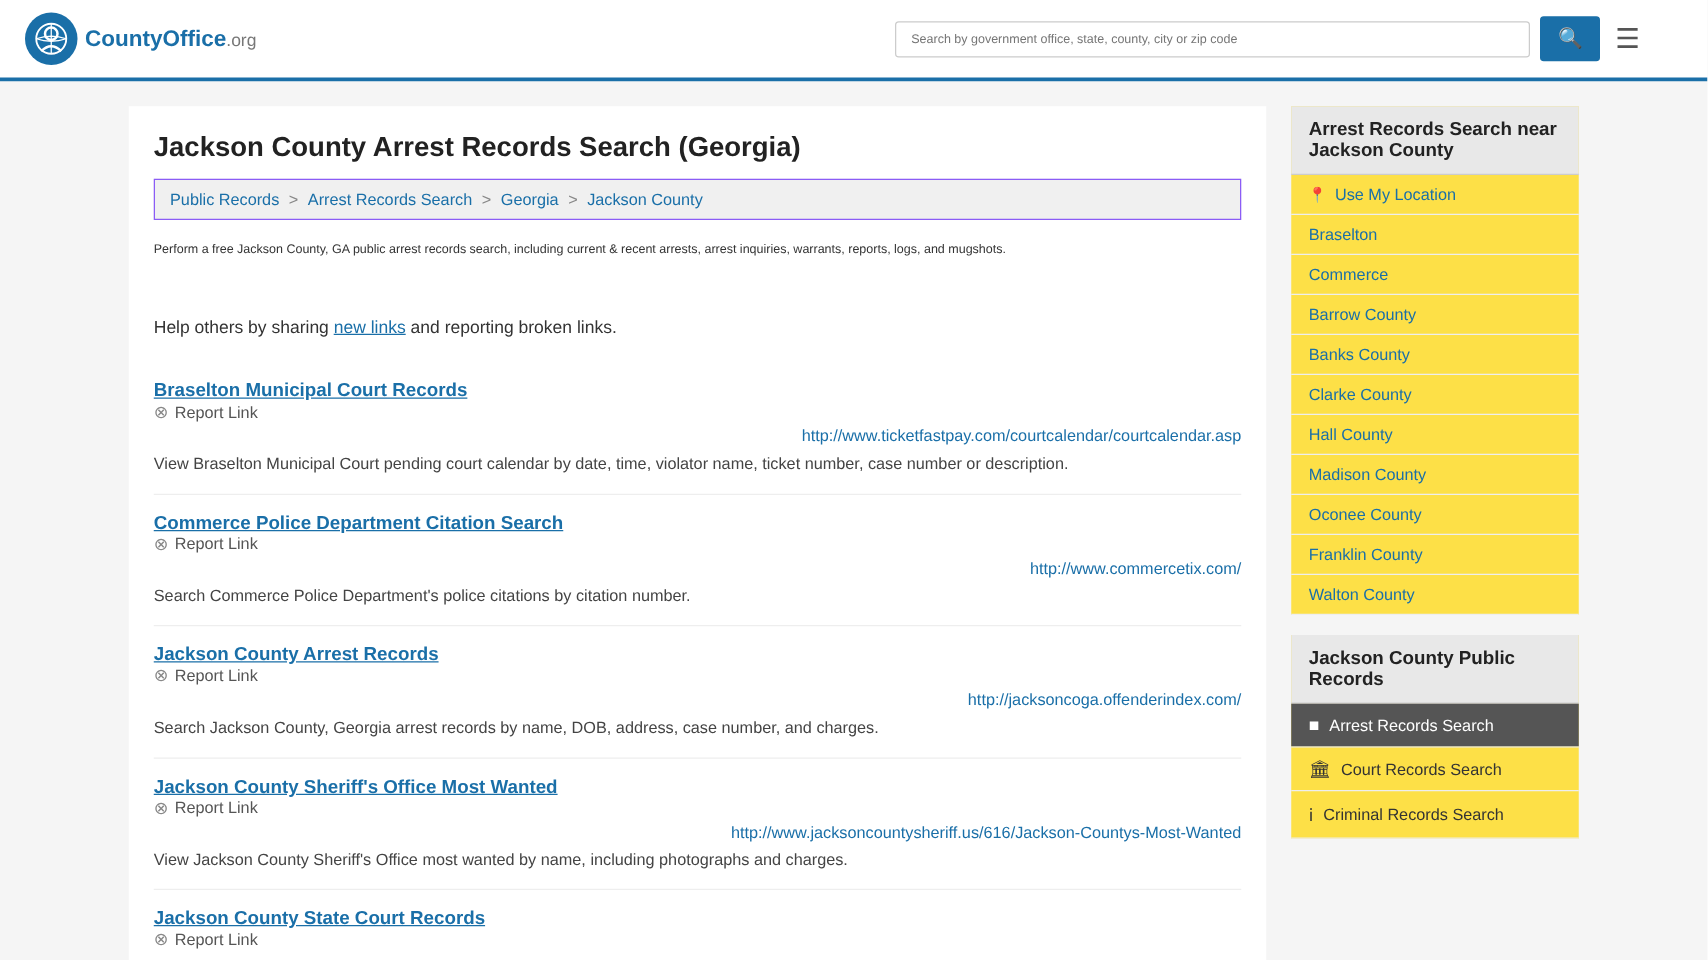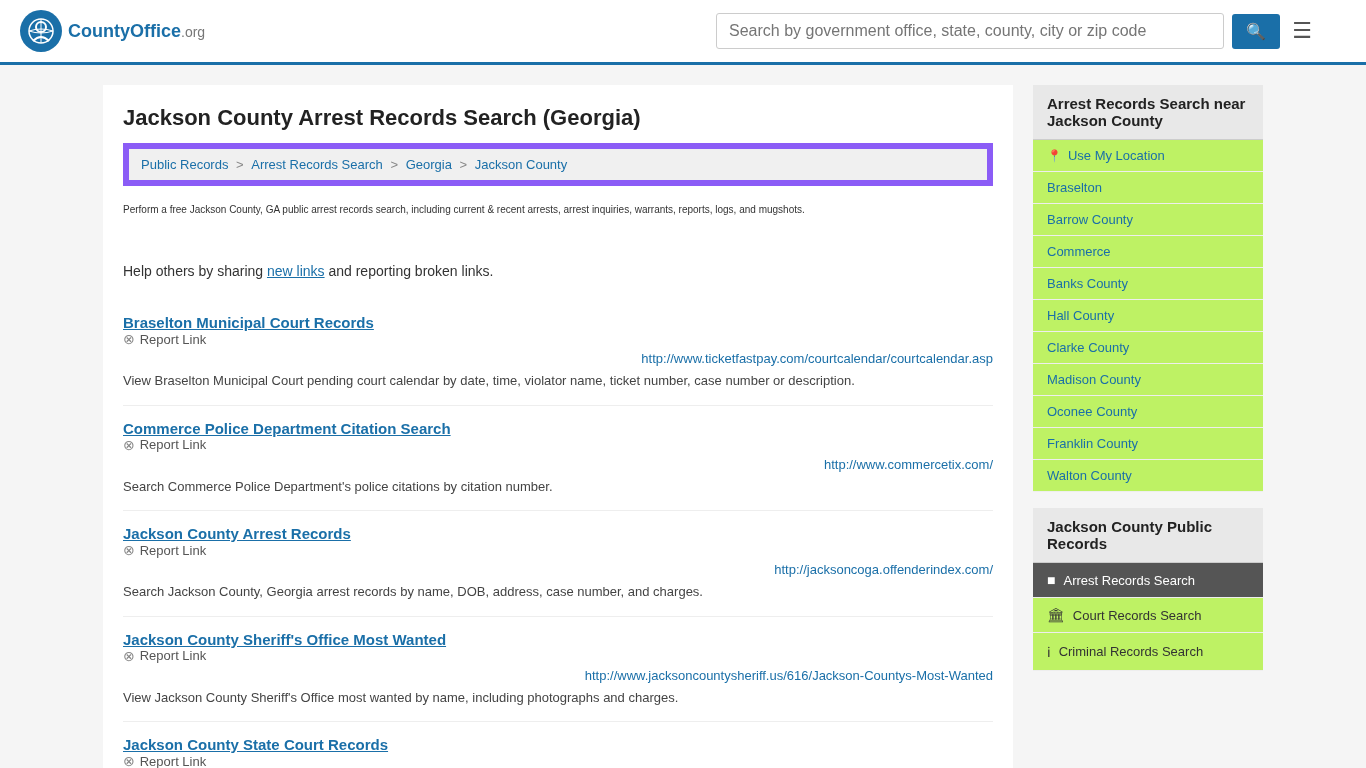--- a/index.html
+++ b/index.html
@@ -42,21 +42,21 @@
       gap: 8px;
       flex: 1;
       max-width: 600px;
       margin: 0 30px;
     }
     #search-input {
       flex: 1;
       border: 1px solid #ccc;
       border-radius: 3px;
       padding: 8px 12px;
-      font-size: 16px;
+      font-size: 10px;
       outline: none;
     }
     #search-button {
       background: #1a6fa8;
       border: none;
       color: #fff;
       padding: 8px 14px;
       border-radius: 3px;
       cursor: pointer;
       font-size: 16px;
@@ -90,21 +90,21 @@
       font-weight: bold;
       color: #222;
       margin-bottom: 12px;
     }
     #breadcrumb {
       background: #f0f0f0;
       padding: 8px 12px;
       font-size: 13px;
       color: #555;
       margin-bottom: 16px;
-      border: 6px solid #8b5cf6;
+      border: 1px solid #8b5cf6;
     }
     #breadcrumb a { color: #1a6fa8; text-decoration: none; }
     #breadcrumb span { color: #888; margin: 0 4px; }
     #intro-text { margin-bottom: 10px; line-height: 1.6; font-size: 10px; }
     #help-text { margin-bottom: 18px; font-size: 14px; line-height: 1.6; }
     #help-text a { color: #1a6fa8; }
 
     
     .record-item {
       border-bottom: 1px solid #eee;
@@ -138,21 +138,21 @@
     .report-icon { font-size: 14px; color: #888; }
     .record-url { color: #1a6fa8; font-size: 13px; margin-bottom: 5px; text-align: right; }
     .record-desc { font-size: 13px; color: #444; line-height: 1.5; }
 
     
     #sidebar {
       width: 230px;
       flex-shrink: 0;
     }
     .sidebar-section {
-      background: #bef264;
+      background: #fde047;
       margin-bottom: 16px;
     }
     .sidebar-header {
       background: #e8e8e8;
       padding: 10px 14px;
       font-size: 15px;
       font-weight: bold;
       color: #222;
       border-bottom: 1px solid #ccc;
     }
@@ -312,33 +312,33 @@
     <div class="sidebar-section">
       <div class="sidebar-header">Arrest Records Search near Jackson County</div>
       <ul class="sidebar-list" id="nearby-list">
           <li>
             <a href="#"><span class="loc-icon">📍</span>Use My Location</a>
           </li>
           <li>
             <a href="#">Braselton</a>
           </li>
           <li>
+            <a href="#">Commerce</a>
+          </li>
+          <li>
             <a href="#">Barrow County</a>
           </li>
           <li>
-            <a href="#">Commerce</a>
-          </li>
-          <li>
             <a href="#">Banks County</a>
           </li>
           <li>
+            <a href="#">Clarke County</a>
+          </li>
+          <li>
             <a href="#">Hall County</a>
-          </li>
-          <li>
-            <a href="#">Clarke County</a>
           </li>
           <li>
             <a href="#">Madison County</a>
           </li>
           <li>
             <a href="#">Oconee County</a>
           </li>
           <li>
             <a href="#">Franklin County</a>
           </li>

